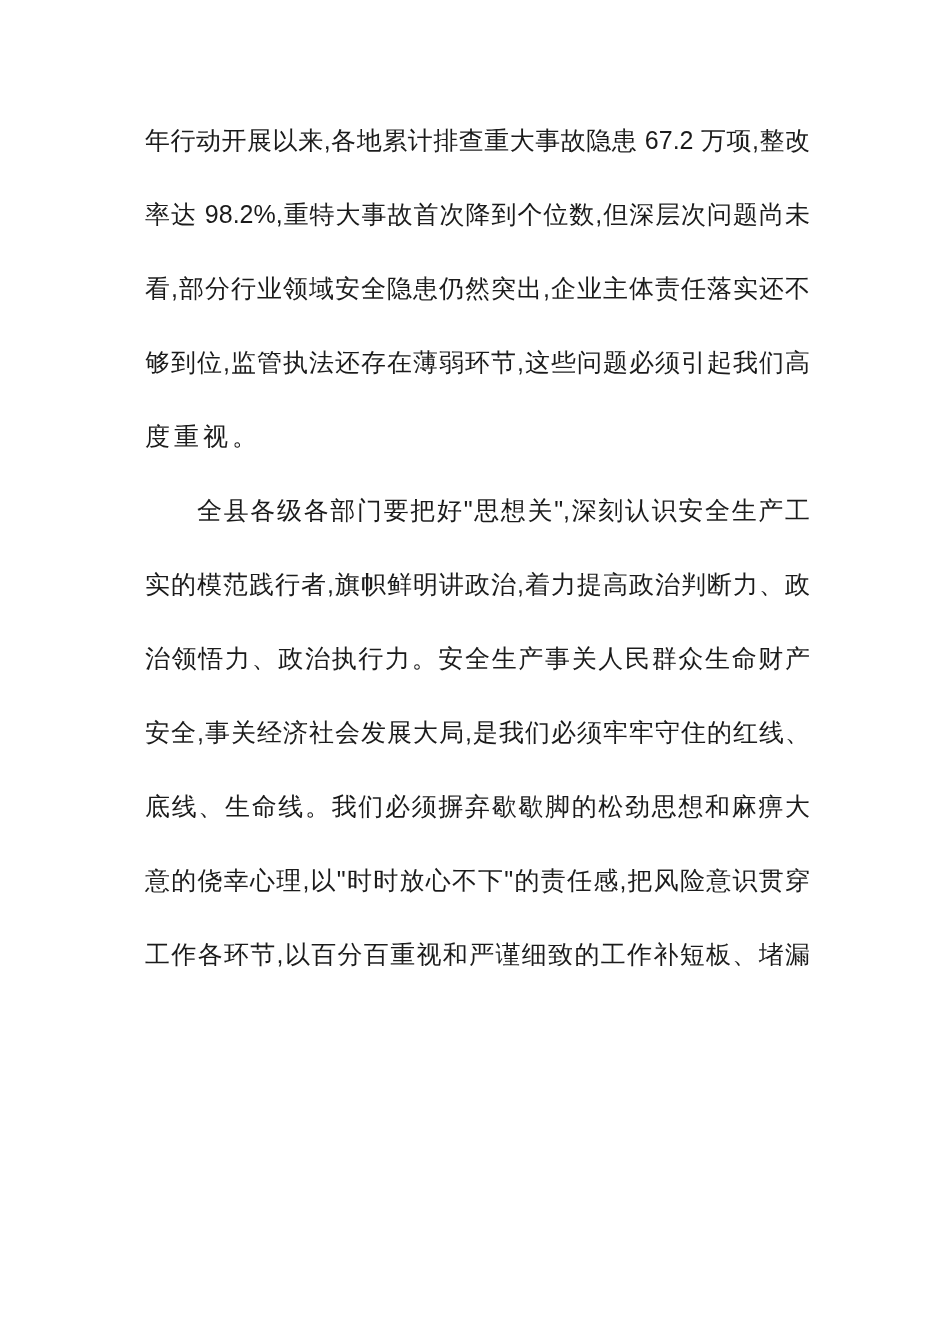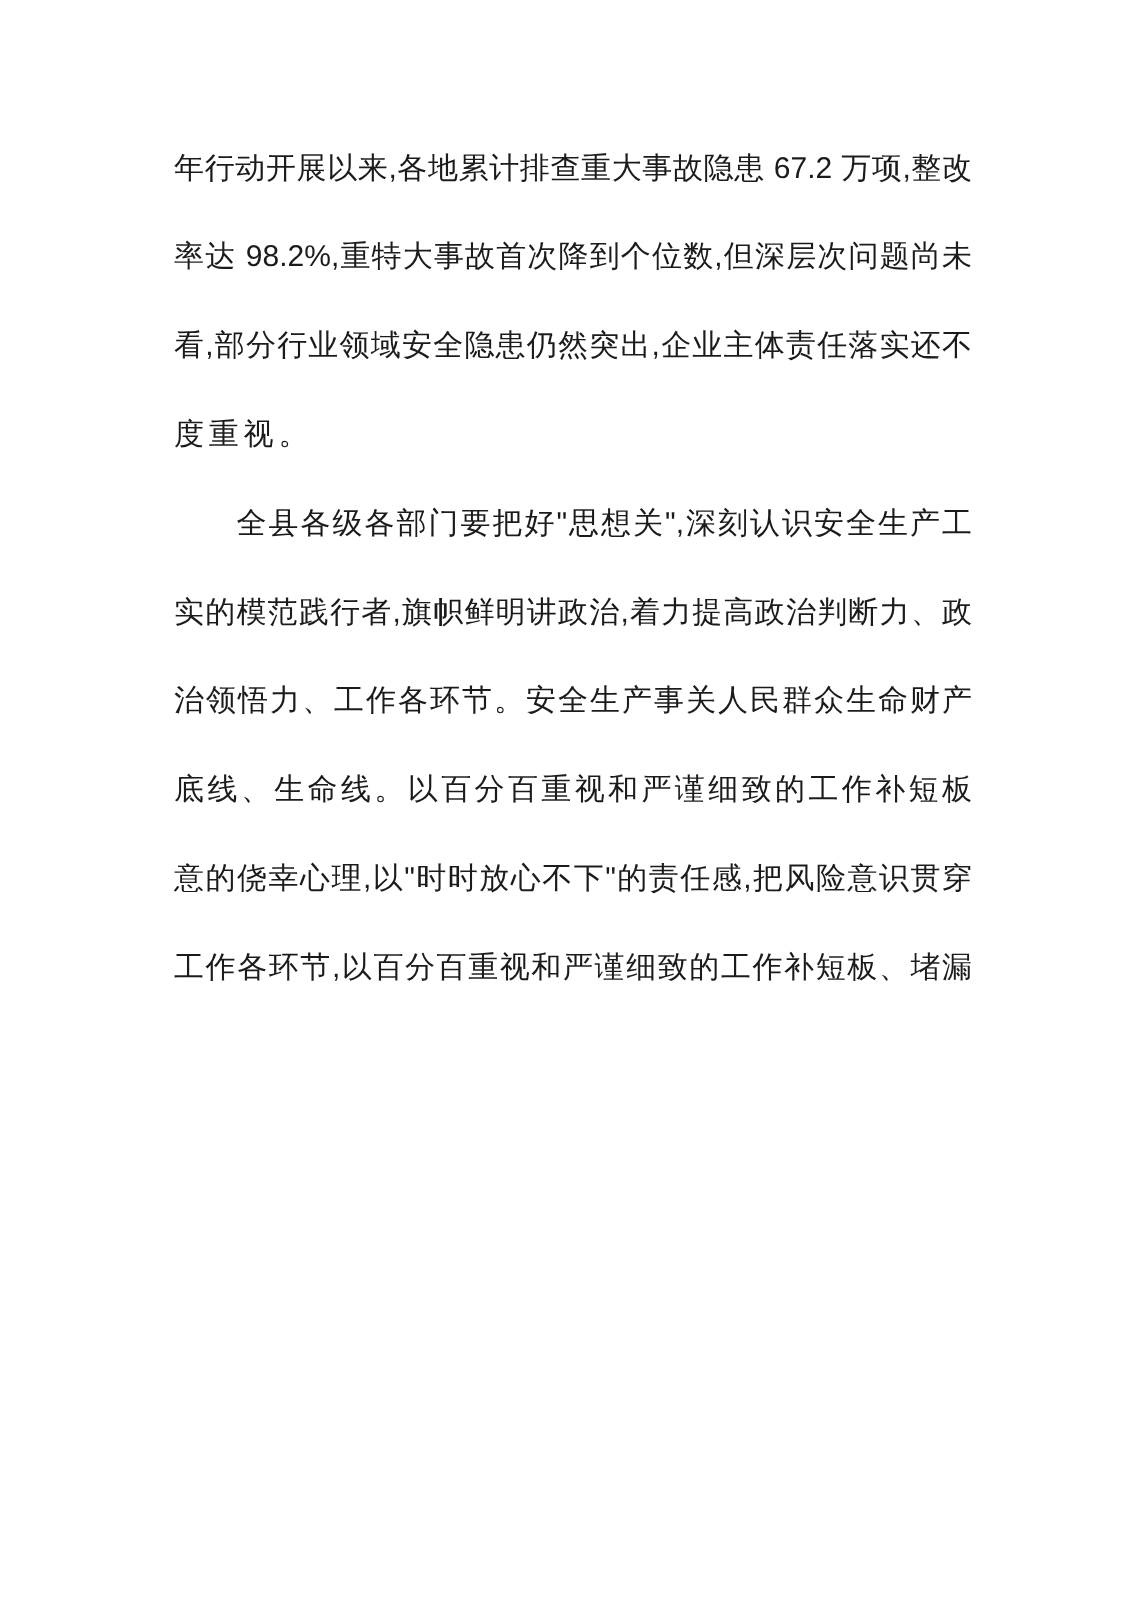--- a/index.html
+++ b/index.html
@@ -45,21 +45,23 @@
   }
 </style>
 </head>
 <body>
 
 <div class="page">
   <div class="doc-body" id="doc-body" style="color: rgb(27, 27, 27);">
       <div class="line">年行动开展以来,各地累计排查重大事故隐患 67.2 万项,整改</div>
       <div class="line">率达 98.2%,重特大事故首次降到个位数,但深层次问题尚未</div>
       <div class="line">看,部分行业领域安全隐患仍然突出,企业主体责任落实还不</div>
+      <div class="line">够到位,监管执法还存在薄弱环节,这些问题必须引起我们高</div>
       <div class="line last">度重视。</div>
       <div class="line indent">全县各级各部门要把好"思想关",深刻认识安全生产工</div>
       <div class="line">实的模范践行者,旗帜鲜明讲政治,着力提高政治判断力、政</div>
-      <div class="line">治领悟力、工作各环节。安全生产事关人民群众生命财产</div>
-      <div class="line">底线、生命线。以百分百重视和严谨细致的工作补短板</div>
+      <div class="line">治领悟力、政治执行力。安全生产事关人民群众生命财产</div>
+      <div class="line">安全,事关经济社会发展大局,是我们必须牢牢守住的红线、</div>
+      <div class="line">底线、生命线。我们必须摒弃歇歇脚的松劲思想和麻痹大</div>
       <div class="line">意的侥幸心理,以"时时放心不下"的责任感,把风险意识贯穿</div>
       <div class="line">工作各环节,以百分百重视和严谨细致的工作补短板、堵漏</div>
     </div>
 </div>
 
 </body></html>

